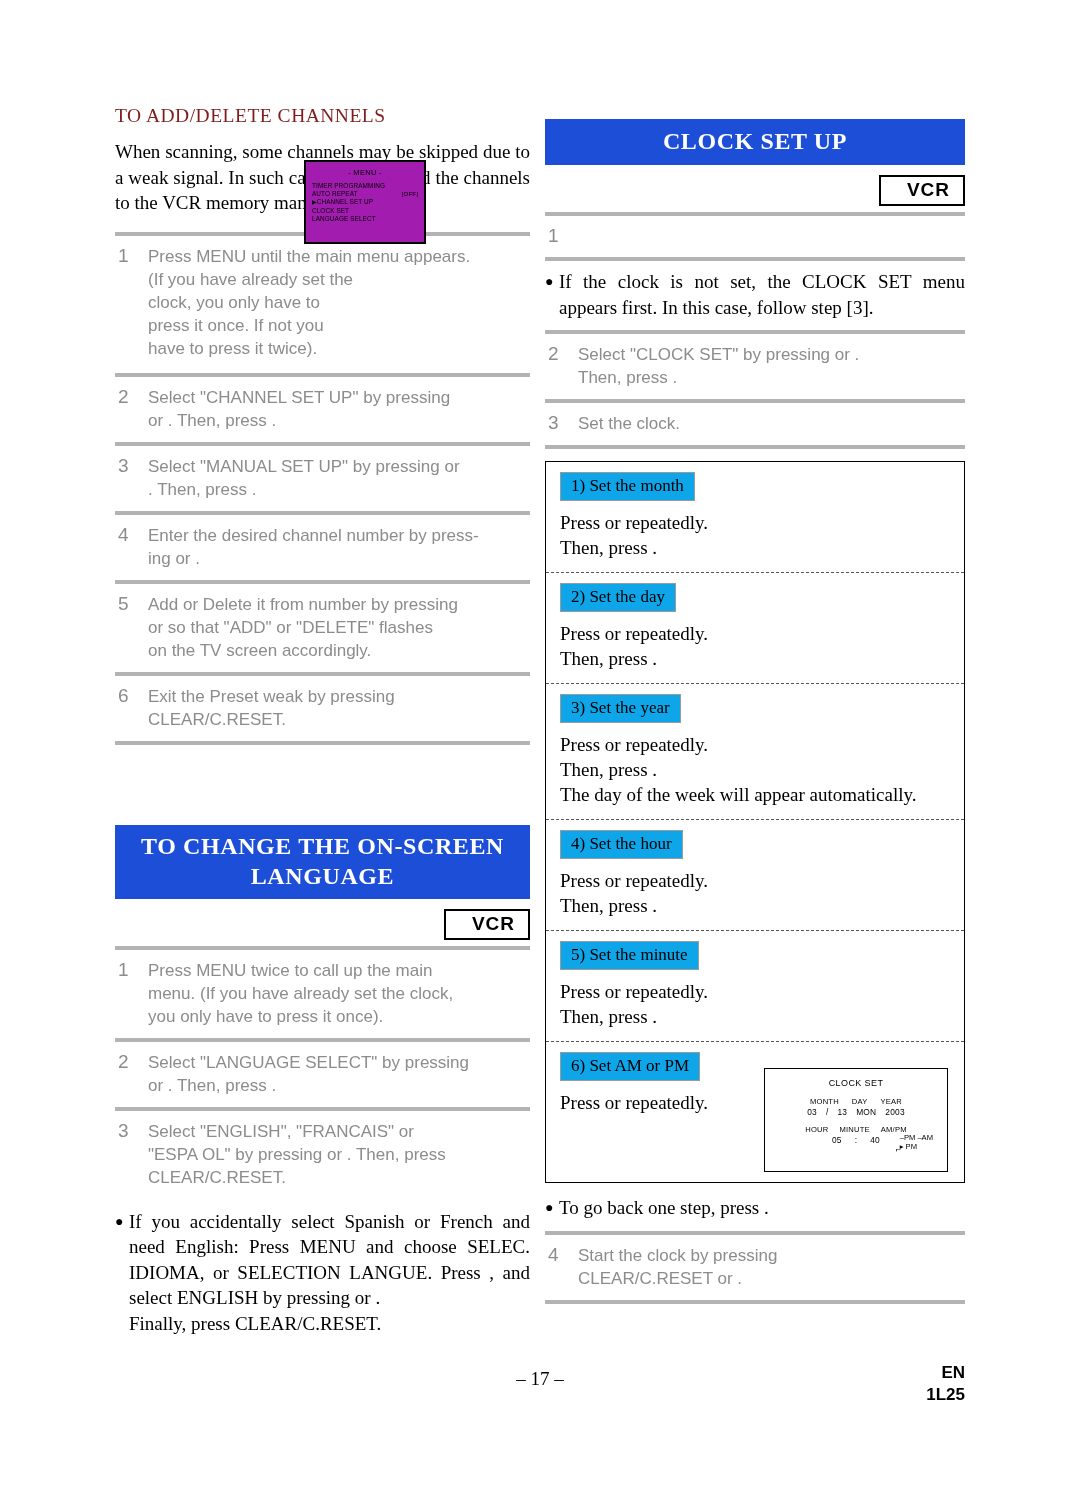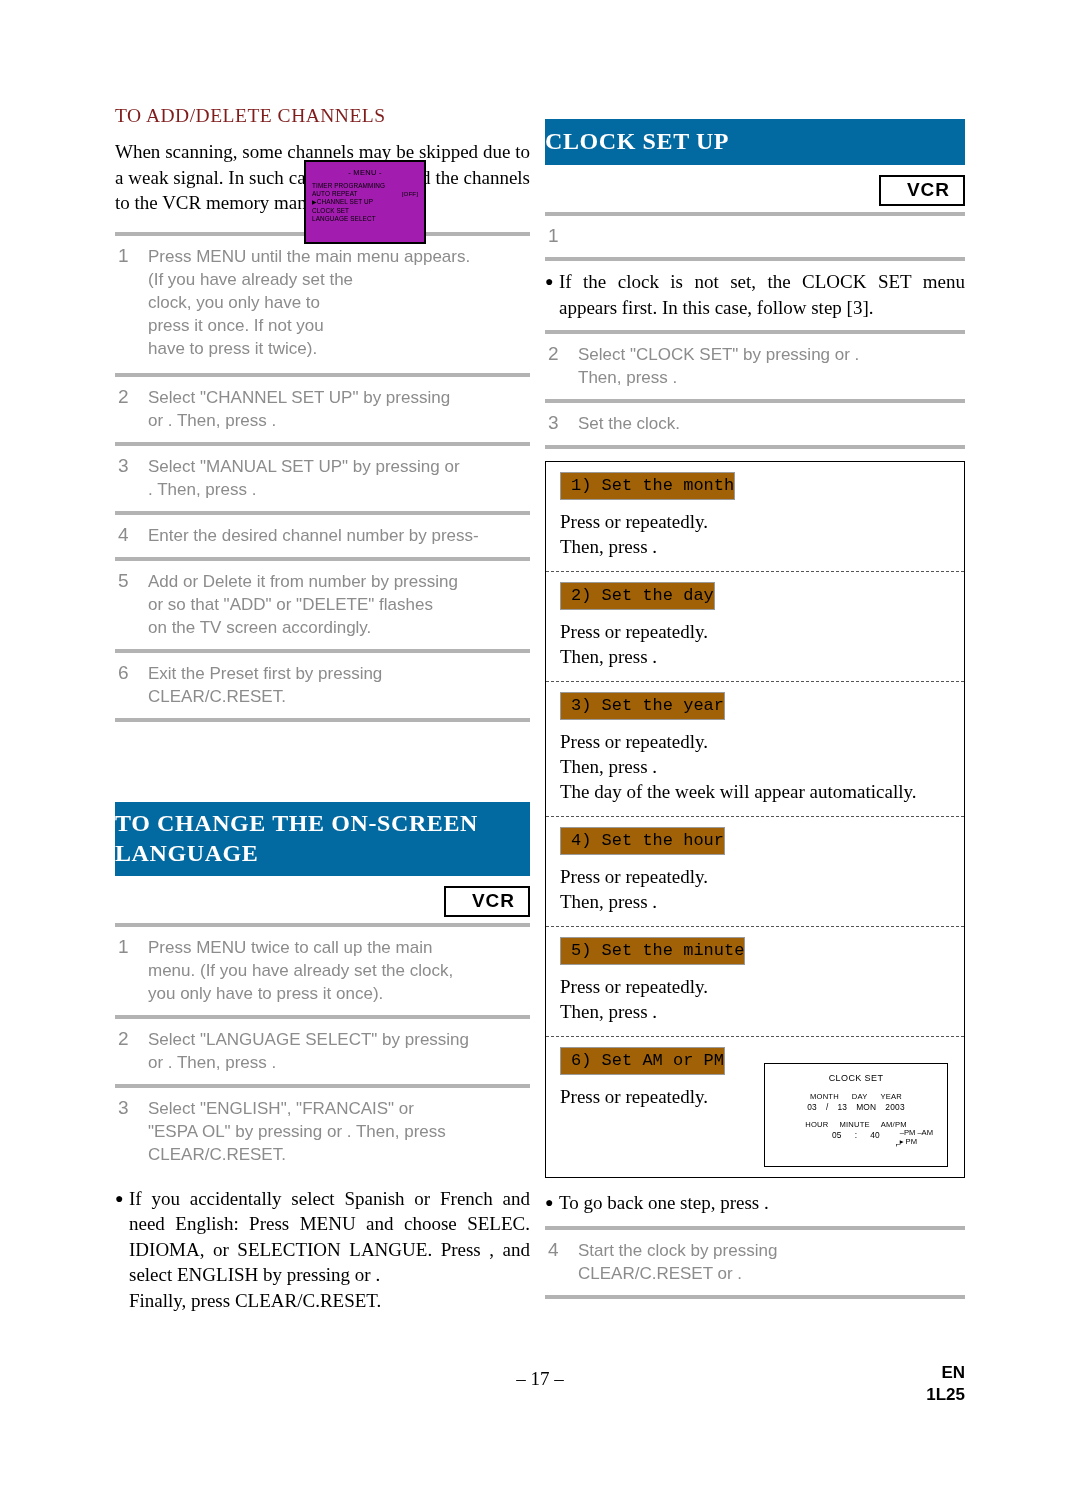--- a/index.html
+++ b/index.html
@@ -16,23 +16,23 @@
   .col-left{position:absolute;left:115px;top:105px;width:415px;}
   .col-right{position:absolute;left:545px;top:105px;width:420px;}
 
   
   .h-plain{
     font-family:Liberation Serif, serif;
     font-size:19.5px;letter-spacing:.5px;color:#7f1d1d;font-weight:400;
     margin:0 0 12px 0;
   }
   .h-bar{
-    background:#0369a1;color:#fff;font-family:"Liberation Serif", serif;
+    background:#1d4ed8;color:#fff;font-family:"Liberation Serif", serif;
     font-weight:bold;font-size:24px;letter-spacing:.6px;
-    padding:9px 0 10px 0;margin:0;
+    text-align:center;padding:9px 0 10px 0;margin:0;
   }
   .h-bar.two-line{line-height:30px;padding:6px 0 8px 0;}
 
   
   .serif{
     font-family:"Liberation Serif", serif;font-size:19px;line-height:25.5px;
     text-align:justify;color:#000;
   }
   .serif-nj{font-family:"Liberation Serif", serif;font-size:19px;line-height:25.5px;color:#000;}
 
@@ -73,23 +73,23 @@
   
   .bullet{display:flex;font-family:"Liberation Serif", serif;font-size:19px;line-height:25.5px;}
   .bullet .dot{flex:0 0 14px;font-size:14px;line-height:25px;}
   .bullet .bt{flex:1;text-align:justify;}
 
   
   .clockbox{border:1.5px solid #000;margin-top:12px;position:relative;}
   .cstep{border-bottom:1px dashed #555;padding:10px 14px 12px 14px;}
   .cstep:last-child{border-bottom:none;}
   .clabel{
-    display:inline-block;background:#a16207;color:#000;
-    font-family:Liberation Mono, monospace;font-size:17px;
-    padding:3px 0 4px 10px;border:1px solid #9a9a9a;
+    display:inline-block;background:#0ea5e9;color:#000;
+    font-family:Liberation Serif, serif;font-size:17px;
+    padding:3px 10px 4px 10px;border:1px solid #9a9a9a;
   }
   .cpress{
     font-family:"Liberation Serif", serif;font-size:19px;line-height:25px;
     margin-top:9px;
   }
 
   
   .clockpanel{
     position:absolute;right:16px;bottom:10px;width:182px;height:102px;
     border:1.5px solid #000;background:#fff;
@@ -162,38 +162,39 @@
         <div>Select "MANUAL SET UP" by pressing        or</div>
         <div>  . Then, press      .</div>
       </div>
     </div>
 
     <div class="rule"></div>
     <div class="step">
       <div class="num">4</div>
       <div class="txt">
         <div>Enter the desired channel number by press-</div>
+        <div>ing        or    .</div>
       </div>
     </div>
 
     <div class="rule"></div>
     <div class="step">
       <div class="num">5</div>
       <div class="txt">
         <div>Add or Delete it from number by pressing</div>
         <div>        or        so that "ADD" or "DELETE" flashes</div>
         <div>on the TV screen accordingly.</div>
       </div>
     </div>
 
     <div class="rule"></div>
     <div class="step">
       <div class="num">6</div>
       <div class="txt">
-        <div>Exit the Preset first by pressing</div>
+        <div>Exit the Preset weak by pressing</div>
         <div>CLEAR/C.RESET.</div>
       </div>
     </div>
     <div class="rule"></div>
 
     <div style="height:80px;"></div>
     <h2 class="h-bar two-line">
       <span>TO CHANGE THE ON-SCREEN</span><br>
       <span>LANGUAGE</span>
     </h2>

